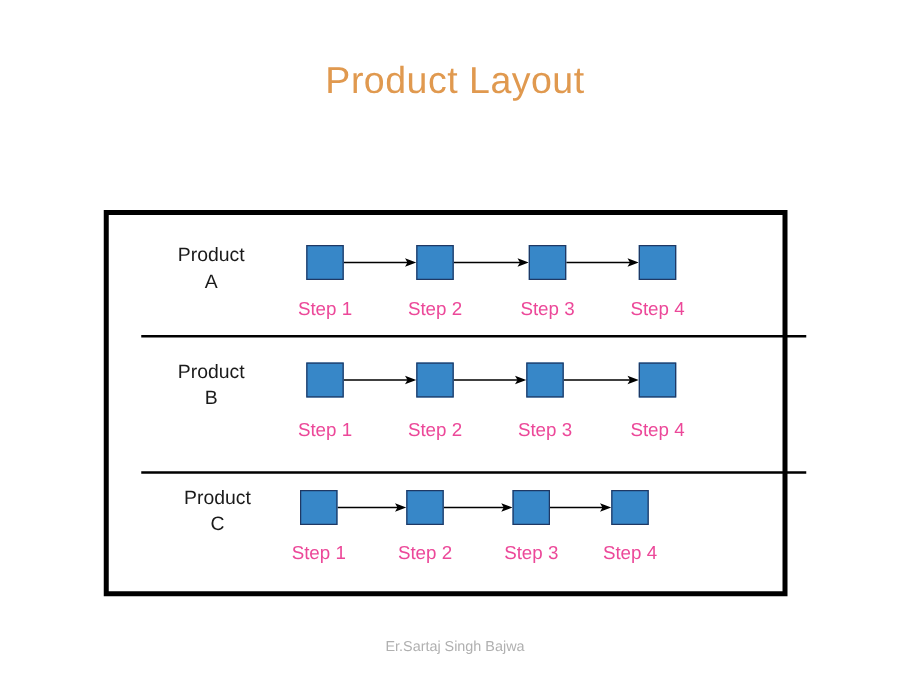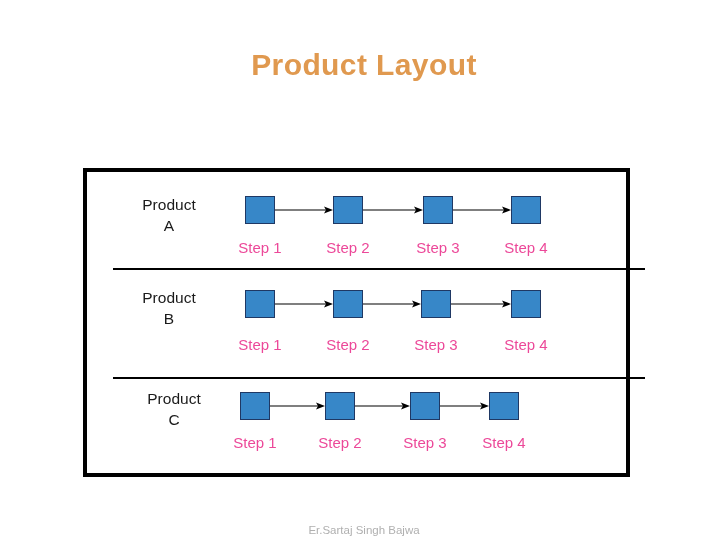--- a/index.html
+++ b/index.html
@@ -18,21 +18,21 @@
 
   
   .slide-title {
     position: absolute;
     left: 0;
     top: 48px;
     width: 728px;
     text-align: center;
     font-family: "Liberation Sans", sans-serif;
     font-size: 30px;
-    font-weight: bold;
+    font-weight: normal;
     letter-spacing: 0.4px;
     color: #E0994F;
     white-space: nowrap;
   }
 
   
   .diagram-frame {
     position: absolute;
     left: 83px;
     top: 168px;
@@ -132,21 +132,21 @@
   
   .gap-58 { width: 58px; }
   .gap-60 { width: 60px; }
   .gap-55 { width: 55px; }
   .gap-49 { width: 49px; }
 
   
   .footer-credit {
     position: absolute;
     left: 0;
-    top: 524px;
+    top: 512px;
     width: 728px;
     text-align: center;
     font-family: "Liberation Sans", sans-serif;
     font-size: 11.5px;
     color: #b0b0b0;
     white-space: nowrap;
   }
 </style>
 </head>
 <body>

